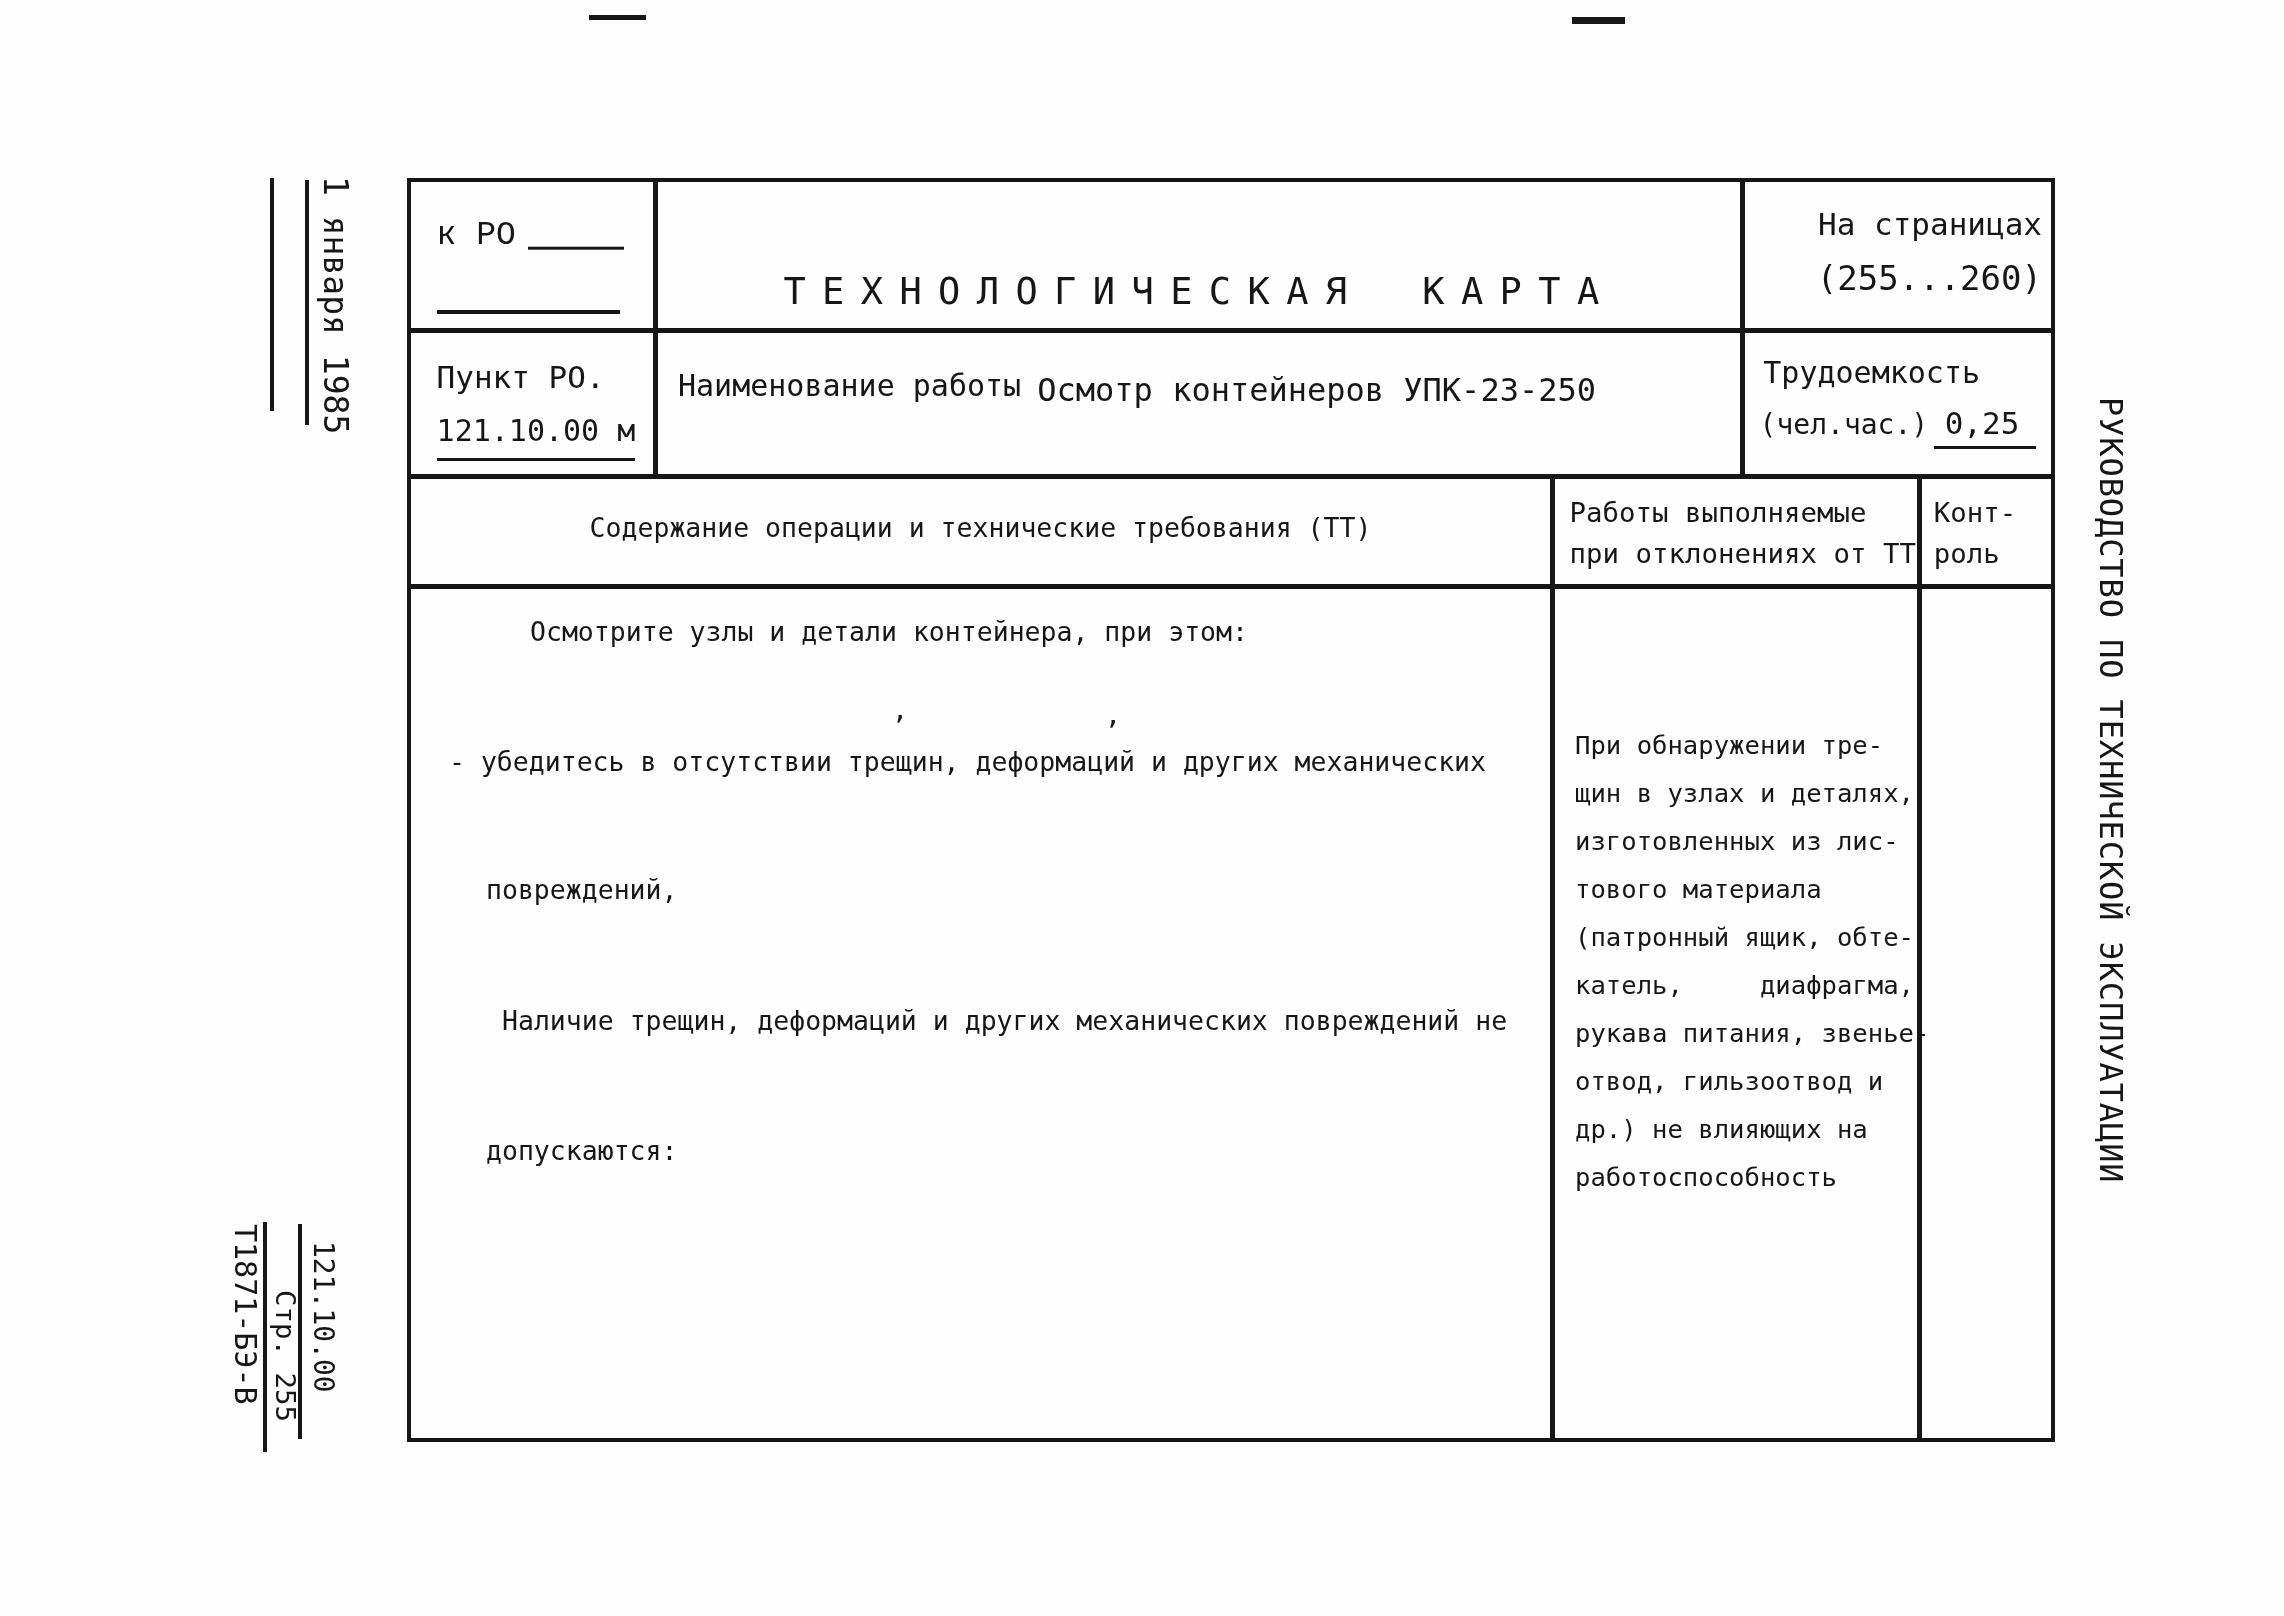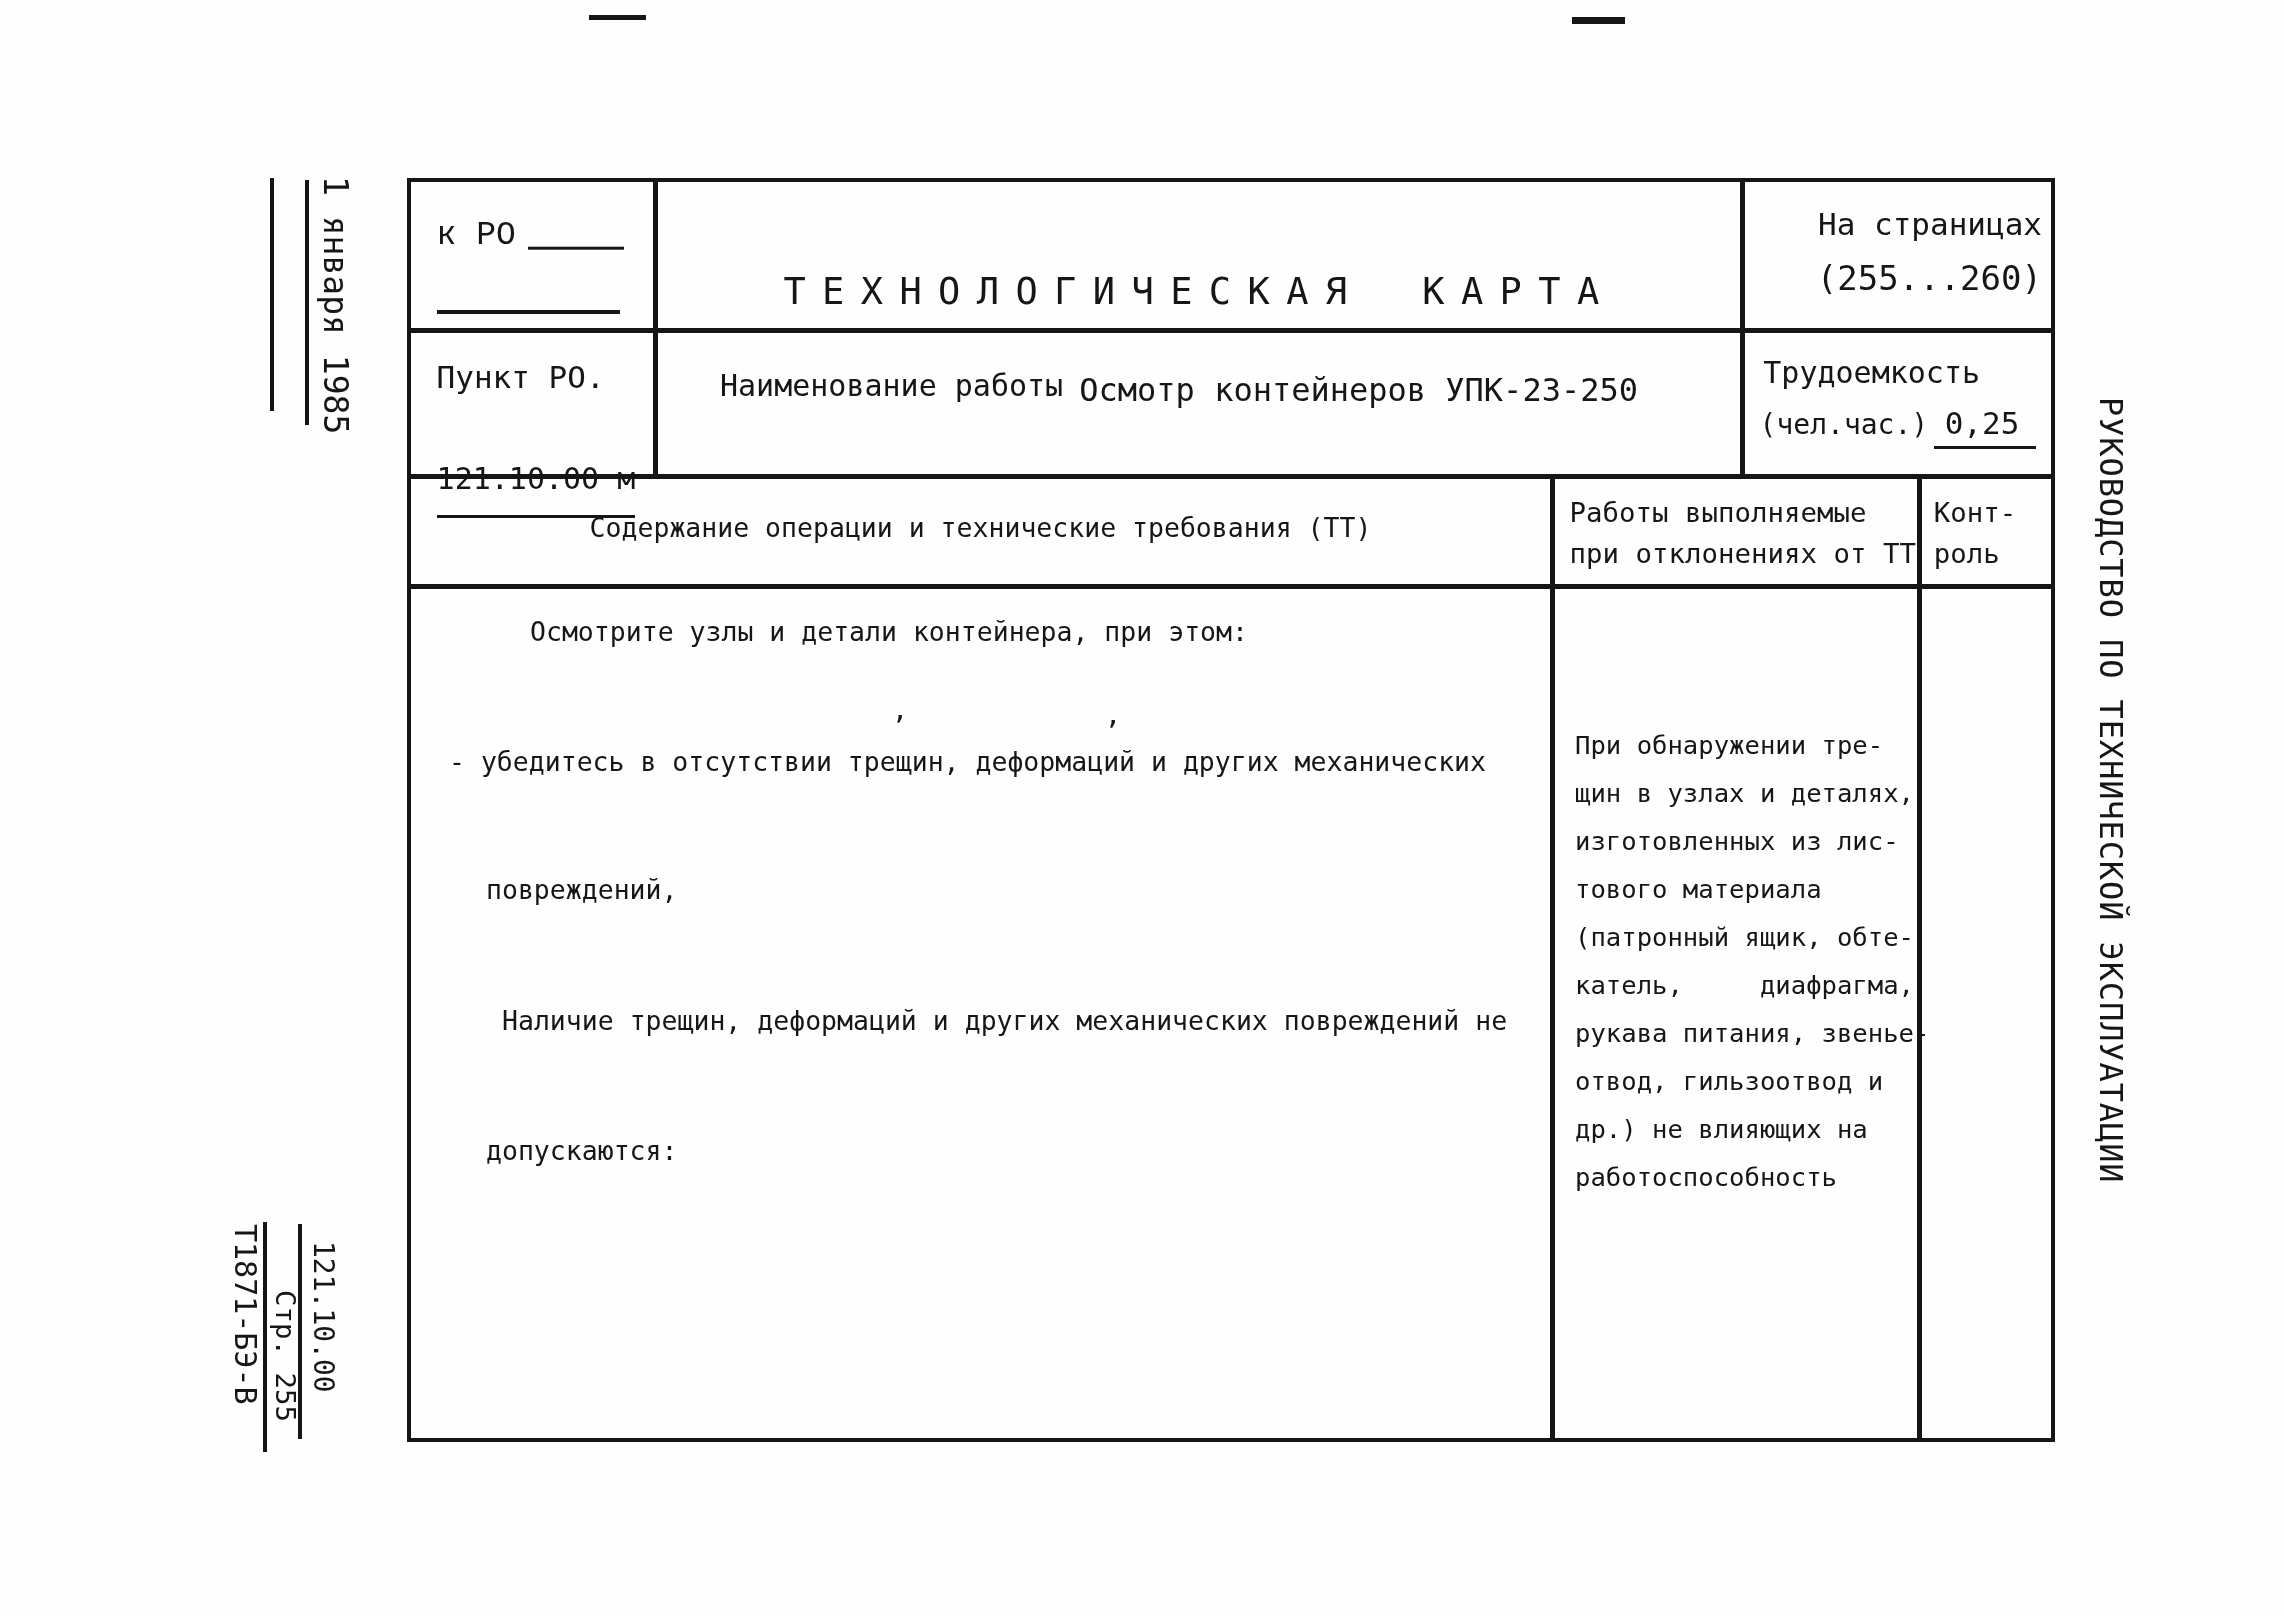--- a/index.html
+++ b/index.html
@@ -12,21 +12,21 @@
   .vrule{position:absolute;width:3.7px;background:#161616;}
   .card{
     position:absolute;left:407px;top:178px;width:1640px;height:1256px;
     border:4.6px solid #161616;box-sizing:content-box;
   }
   .hline{position:absolute;left:0;right:0;height:4.6px;background:#161616;}
   .vline{position:absolute;width:4.6px;background:#161616;}
   .cell{position:absolute;}
   .u-blank{display:inline-block;width:96px;border-bottom:3.7px solid #161616;height:1em;transform:translateY(-7.3px);}
   .rule-h{position:absolute;height:3.7px;background:#161616;}
-  .punkt-value{display:inline-block;border-bottom:3.7px solid #161616;padding-bottom:19px;margin-top:48px;}
+  .punkt-value{display:inline-block;border-bottom:3.7px solid #161616;padding-bottom:10px;}
   .labor-value{display:inline-block;border-bottom:3.7px solid #161616;padding:0 16.4px 5.5px 11px;margin-left:5.5px;font-size:31px;}
   .op-line{position:absolute;white-space:pre;font-size:26.5px;}
   .dev-lines{padding:132px 0 0 20px;}
   .dev-line{white-space:pre;font-size:25.6px;line-height:48px;height:48px;}
   .stray{position:absolute;font-size:27.4px;}
   .hdr2{font-size:27.4px;line-height:41px;white-space:pre;}
 </style>
 </head>
 <body>
 
@@ -70,21 +70,21 @@
       <div style="padding:16.4px 0 0 20px;font-size:34px;">(255...260)</div>
     </div>
 
     <div class="cell" style="left:0;top:151px;width:242px;height:142px;">
       <div style="padding:25.6px 0 0 25.6px;font-size:31px;">Пункт РО.</div>
       <div style="padding:18.3px 0 0 25.6px;">
         <span class="punkt-value" style="font-size:30px;">121.10.00 м</span>
       </div>
     </div>
     <div class="cell" style="left:247px;top:151px;width:1083px;height:142px;">
-      <div style="padding:33px 0 0 20px;margin-left:42px;">
+      <div style="padding:33px 0 0 20px;">
         <span style="font-size:30px;">Наименование работы</span>
         <span style="font-size:32px;margin-left:7.3px;position:relative;top:4.6px;">Осмотр контейнеров УПК-23-250</span>
       </div>
     </div>
     <div class="cell" style="left:1334px;top:151px;width:297px;height:142px;">
       <div style="padding:22px 0 0 18.3px;font-size:30px;">Трудоемкость</div>
       <div style="padding:14.6px 0 0 14.6px;">
         <span style="font-size:28px;">(чел.час.)</span><span class="labor-value">0,25</span>
       </div>
     </div>

